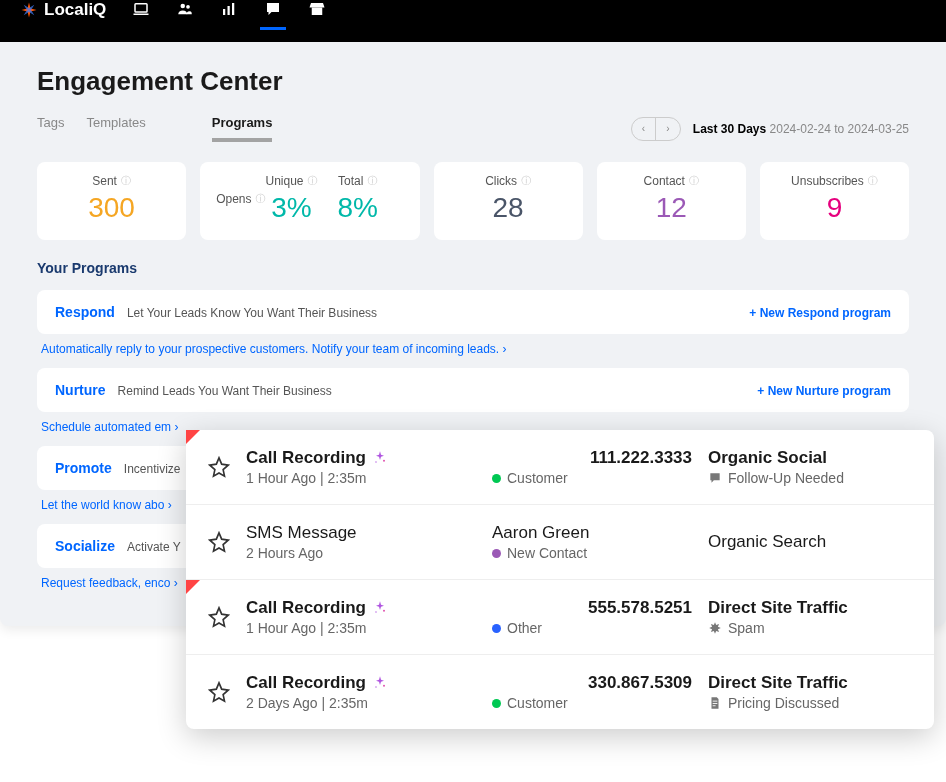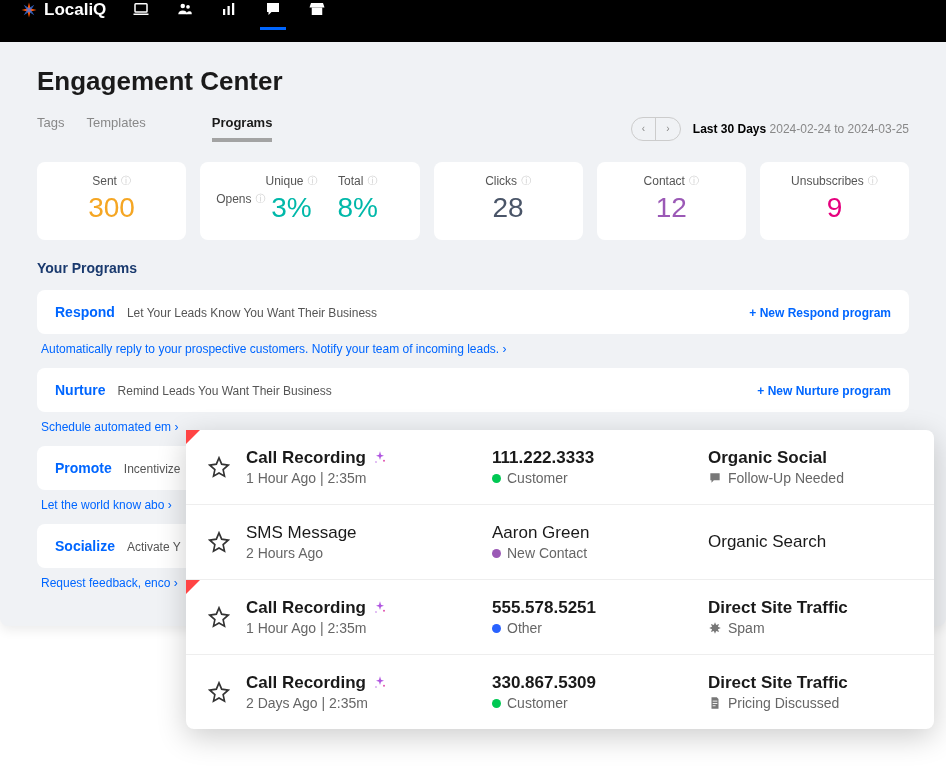--- a/index.html
+++ b/index.html
@@ -60,21 +60,21 @@
 .corner-mark { position: absolute; top: 0; left: 0; width: 0; height: 0; border-top: 14px solid #ff4444; border-right: 14px solid transparent; }
 .star-icon { width: 22px; height: 22px; flex-shrink: 0; cursor: pointer; }
 
 .lead-col1 { width: 230px; }
 .lead-col2 { width: 200px; }
 .lead-col3 { flex: 1; }
 
 .lead-title { font-size: 17px; font-weight: 700; color: #1a1a1a; display: flex; align-items: center; gap: 6px; }
 .lead-title.light { font-weight: 500; }
 .lead-sub { font-size: 14px; color: #666; margin-top: 2px; }
-.lead-phone { font-size: 17px; font-weight: 700; color: #1a1a1a; }
+.lead-phone { font-size: 17px; font-weight: 700; color: #1a1a1a; text-align: right; }
 .lead-name { font-size: 17px; font-weight: 500; color: #1a1a1a; }
 .lead-status { font-size: 14px; color: #666; display: flex; align-items: center; gap: 6px; margin-top: 2px; }
 .dot { width: 9px; height: 9px; border-radius: 50%; display: inline-block; }
 .dot.green { background: #00c853; }
 .dot.purple { background: #9b59b6; }
 .dot.blue { background: #2962ff; }
 .lead-source { font-size: 17px; font-weight: 700; color: #1a1a1a; }
 .lead-source.light { font-weight: 500; }
 .lead-tag { font-size: 14px; color: #666; display: flex; align-items: center; gap: 6px; margin-top: 2px; }
 .tag-ic { width: 14px; height: 14px; }

